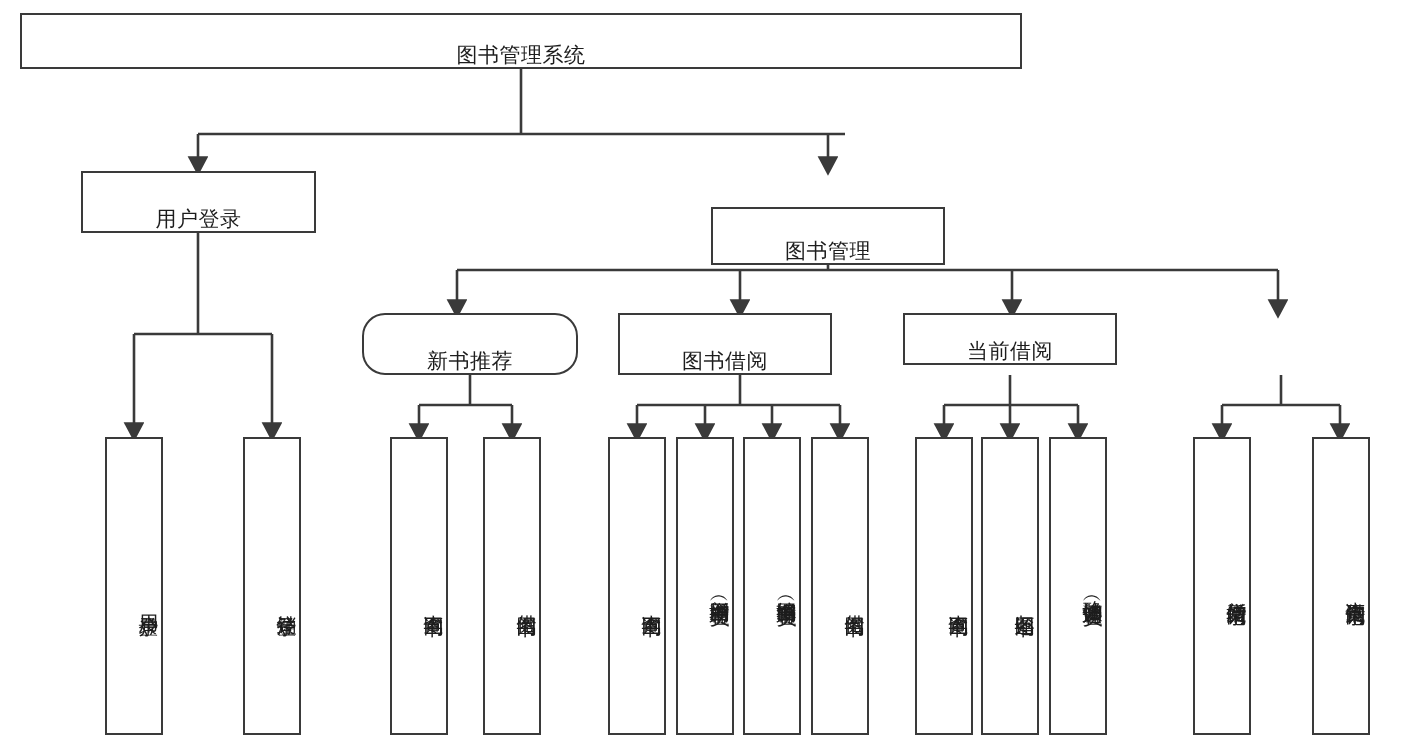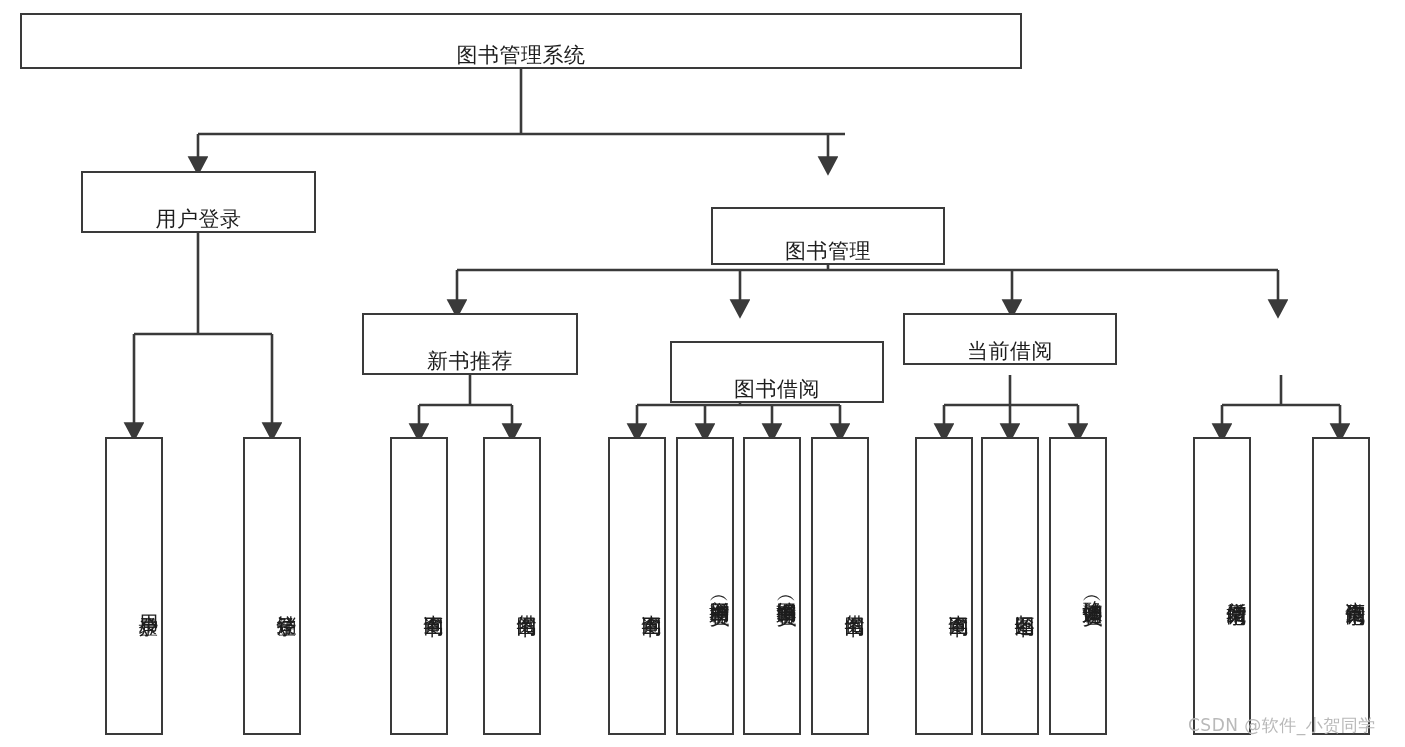--- a/index.html
+++ b/index.html
@@ -133,24 +133,24 @@
     <span>图书管理系统</span>
   </div>
 
   <div class="node h" style="left:81px; top:171px; width:235px; height:62px;">
     <span>用户登录</span>
   </div>
   <div class="node h" style="left:711px; top:171px; width:234px; height:58px;margin-top:36px;">
     <span>图书管理</span>
   </div>
 
-  <div class="node h" style="left:362px; top:313px; width:216px; height:62px;">
+  <div class="node h" style="left:362px; top:313px; width:216px; height:62px;border-radius:23px;">
     <span>新书推荐</span>
   </div>
-  <div class="node h" style="left:670px; top:313px; width:214px; height:62px;margin-top:28px;">
+  <div class="node h" style="left:618px; top:313px; width:214px; height:62px;">
     <span>图书借阅</span>
   </div>
   <div class="node h" style="left:903px; top:313px; width:214px; height:52px;">
     <span>当前借阅</span>
   </div>
 
   <div class="node v mid" style="left:105px; top:437px; width:58px; height:298px;">
     <span class="vlabel">用户登录</span>
   </div>
   <div class="node v mid" style="left:243px; top:437px; width:58px; height:298px;">
@@ -187,15 +187,14 @@
     <span class="vlabel">确认归还（管理员）</span>
   </div>
 
   <div class="node v high" style="left:1193px; top:437px; width:58px; height:298px;">
     <span class="vlabel">新增借阅记录</span>
   </div>
   <div class="node v high" style="left:1312px; top:437px; width:58px; height:298px;">
     <span class="vlabel">查询借阅记录</span>
   </div>
 
-  <div class="watermark">CSDN @软件_小贺同学</div>
 
 </div>
 
 </body></html>

